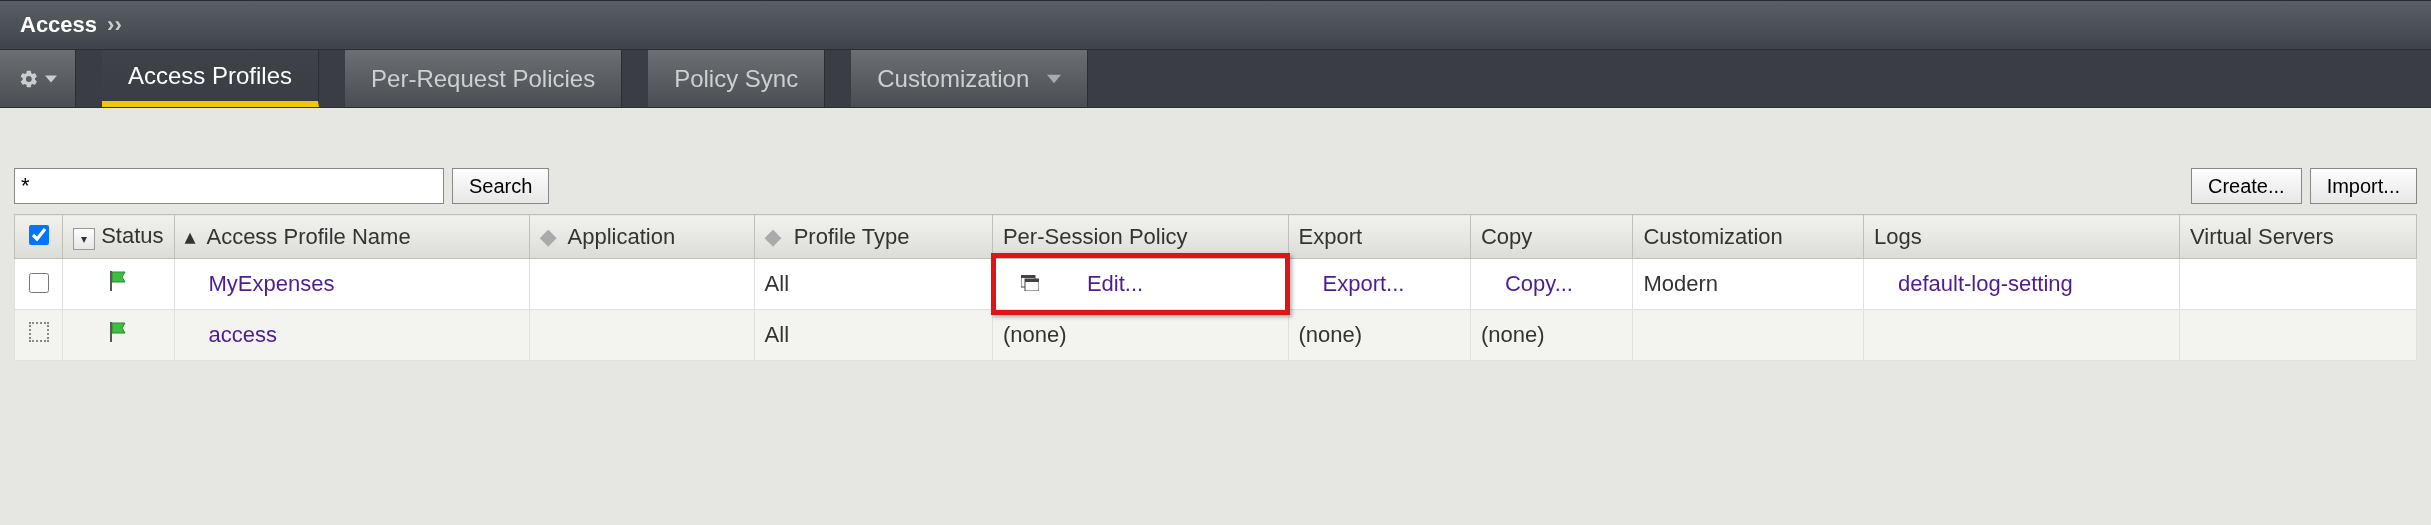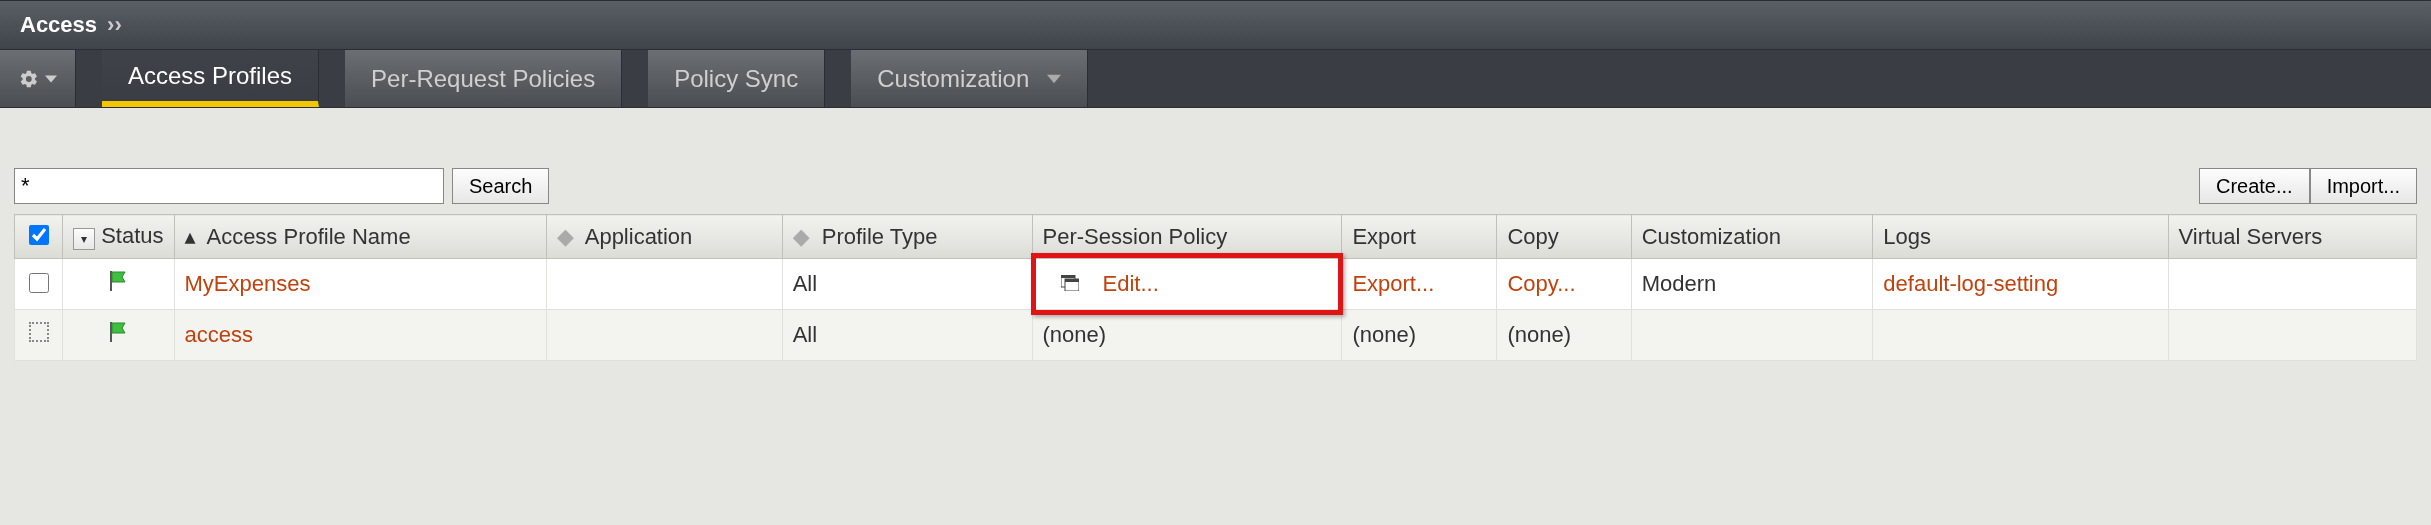--- a/index.html
+++ b/index.html
@@ -85,21 +85,21 @@
     background: #fff;
   }
   .btn {
     height: 36px;
     padding: 0 16px;
     font-size: 20px;
     background: linear-gradient(#fdfdfd, #e7e7e7);
     border: 1px solid #888;
     cursor: pointer;
   }
-  .right-buttons { display: flex; }
+  .right-buttons { display: flex; gap: 8px; }
 
   
   table.data {
     width: 100%;
     border-collapse: collapse;
     background: #fff;
   }
   table.data th {
     background: linear-gradient(#f2f2ef, #dcdcd7);
     border: 1px solid #bfbfbb;
@@ -117,21 +117,21 @@
     white-space: nowrap;
   }
   table.data tr.row-alt td { background: #f3f3ef; border: 1px solid #e0e0dc; }
   .checkbox-cell { width: 44px; text-align: center; }
   .header-checkbox { width: 20px; height: 20px; }
   .row-checkbox { width: 20px; height: 20px; }
   .dashed-checkbox {
     width: 20px; height: 20px; display: inline-block;
     border: 2px dotted #888;
   }
-  .link { color: #c2410c; cursor: pointer; }
+  .link { color: #4c1d95; cursor: pointer; margin-left: 24px; }
   .sort-icon { display: inline-block; margin-right: 6px; }
   .status-col { width: 96px; }
   .dropdown-glyph {
     width: 22px; height: 22px;
     border: 1px solid #999;
     background: linear-gradient(#fdfdfd,#e7e7e7);
     display: inline-flex; align-items: center; justify-content: center;
     font-size: 12px;
   }
 

